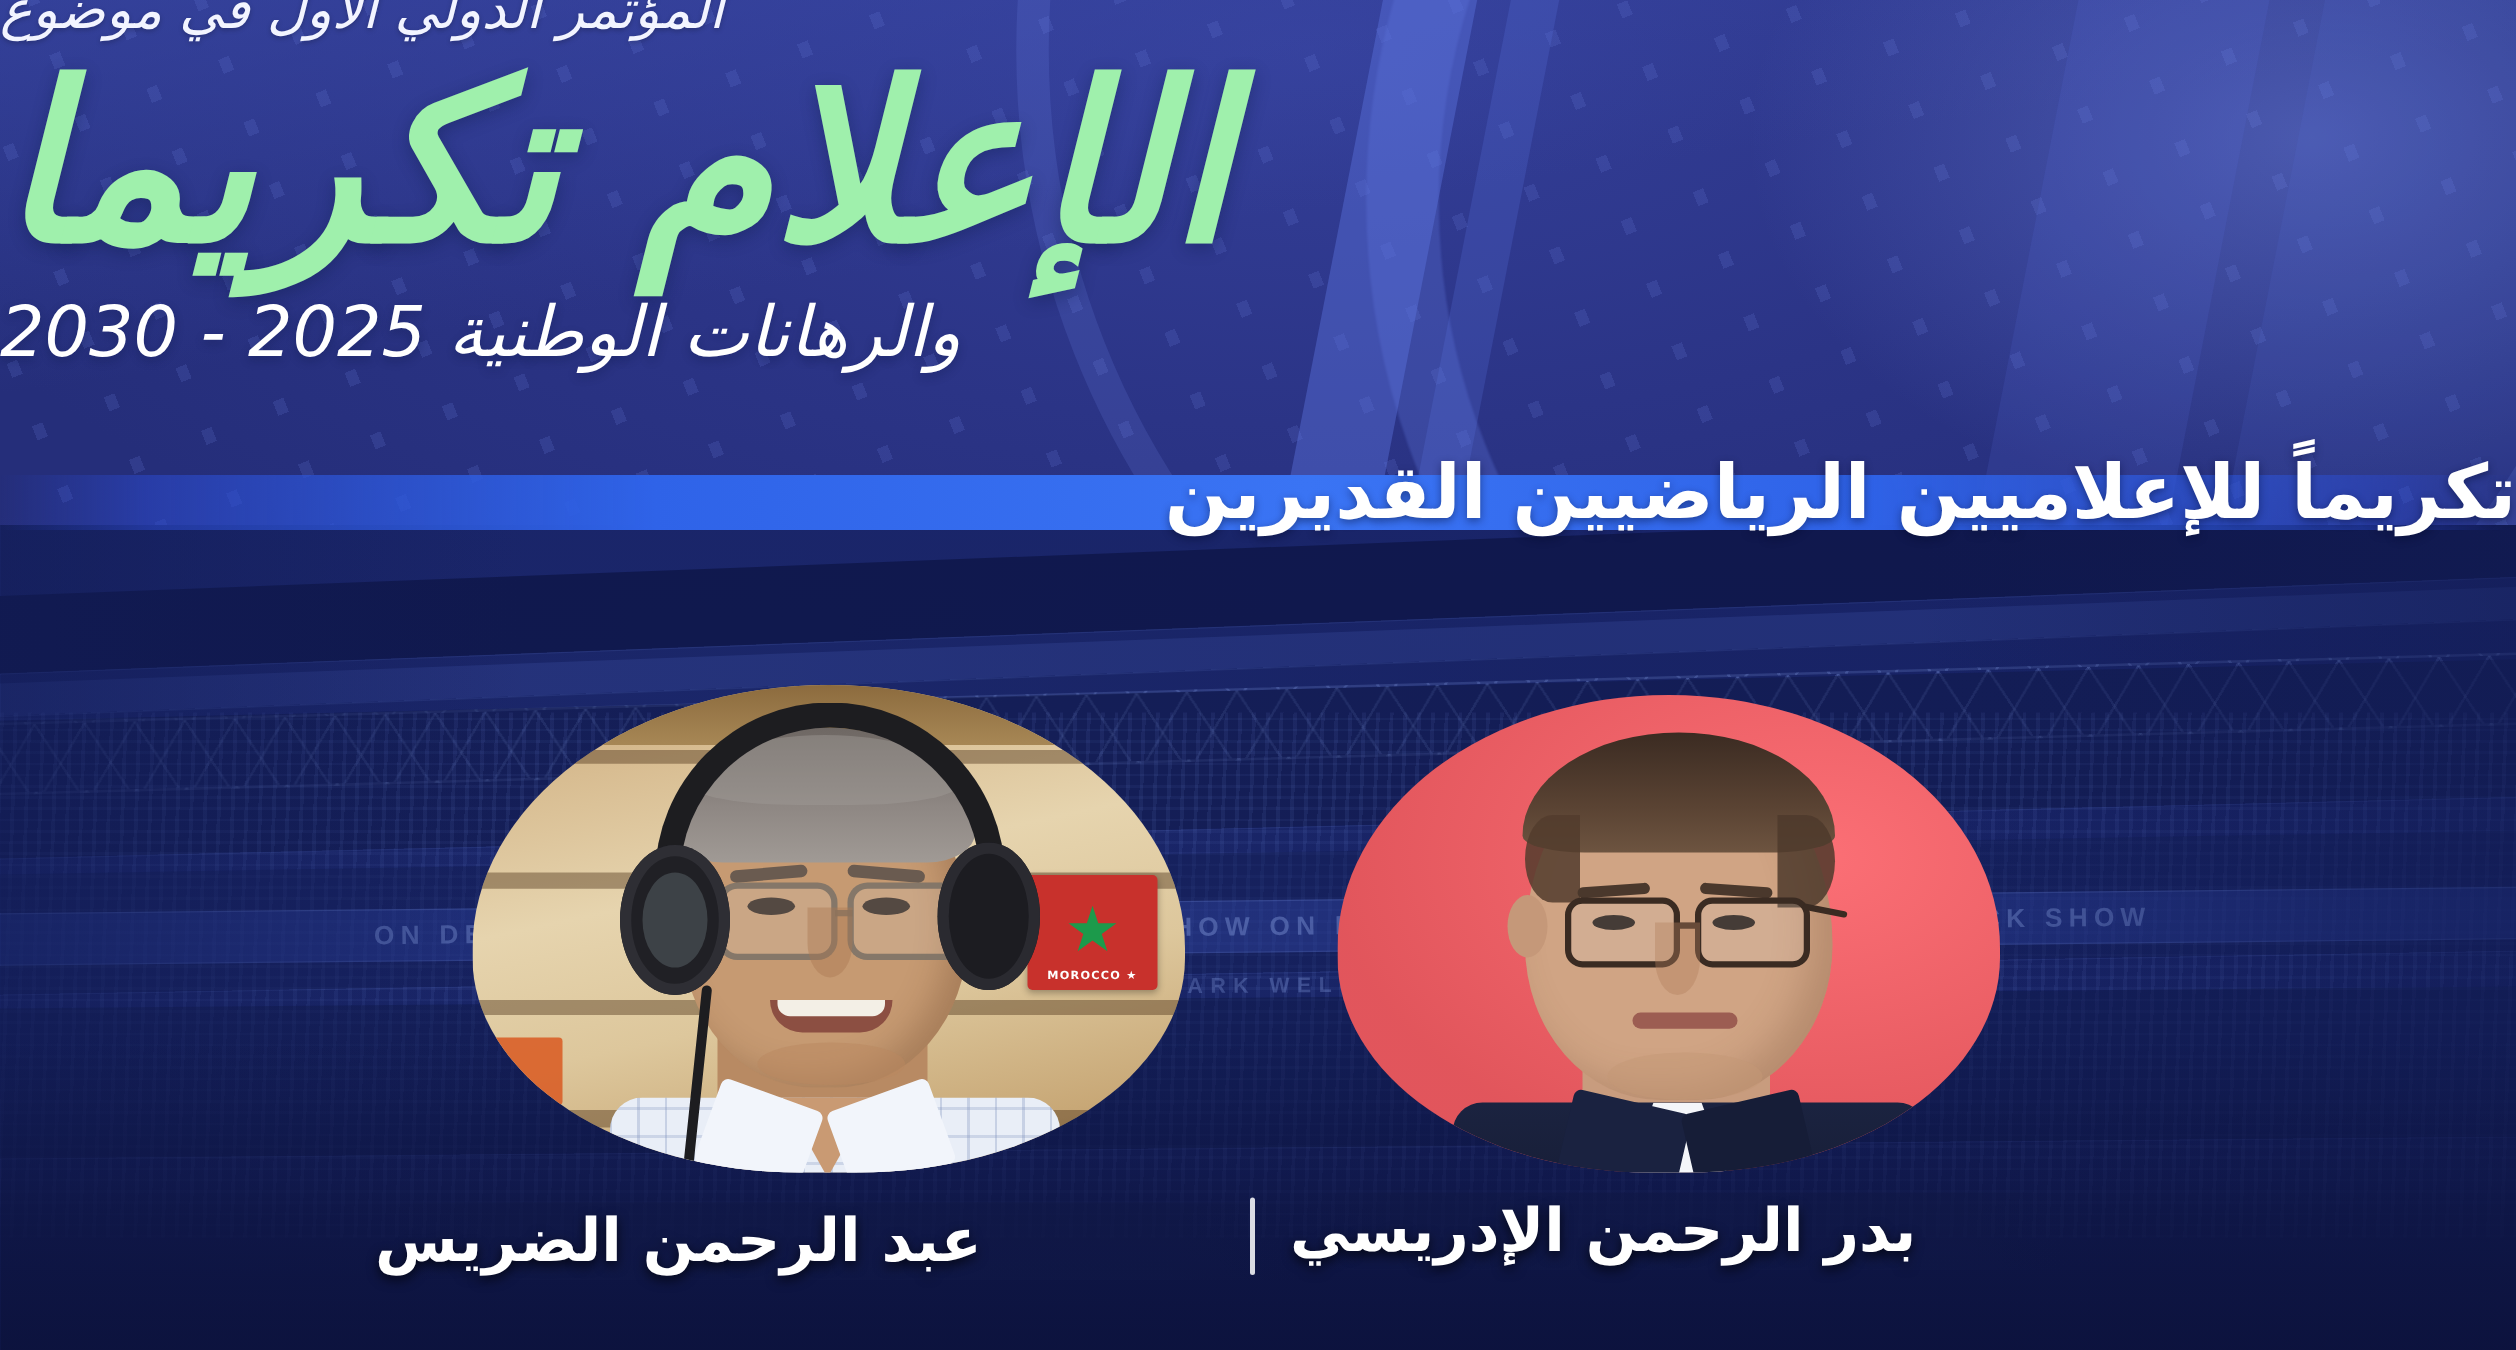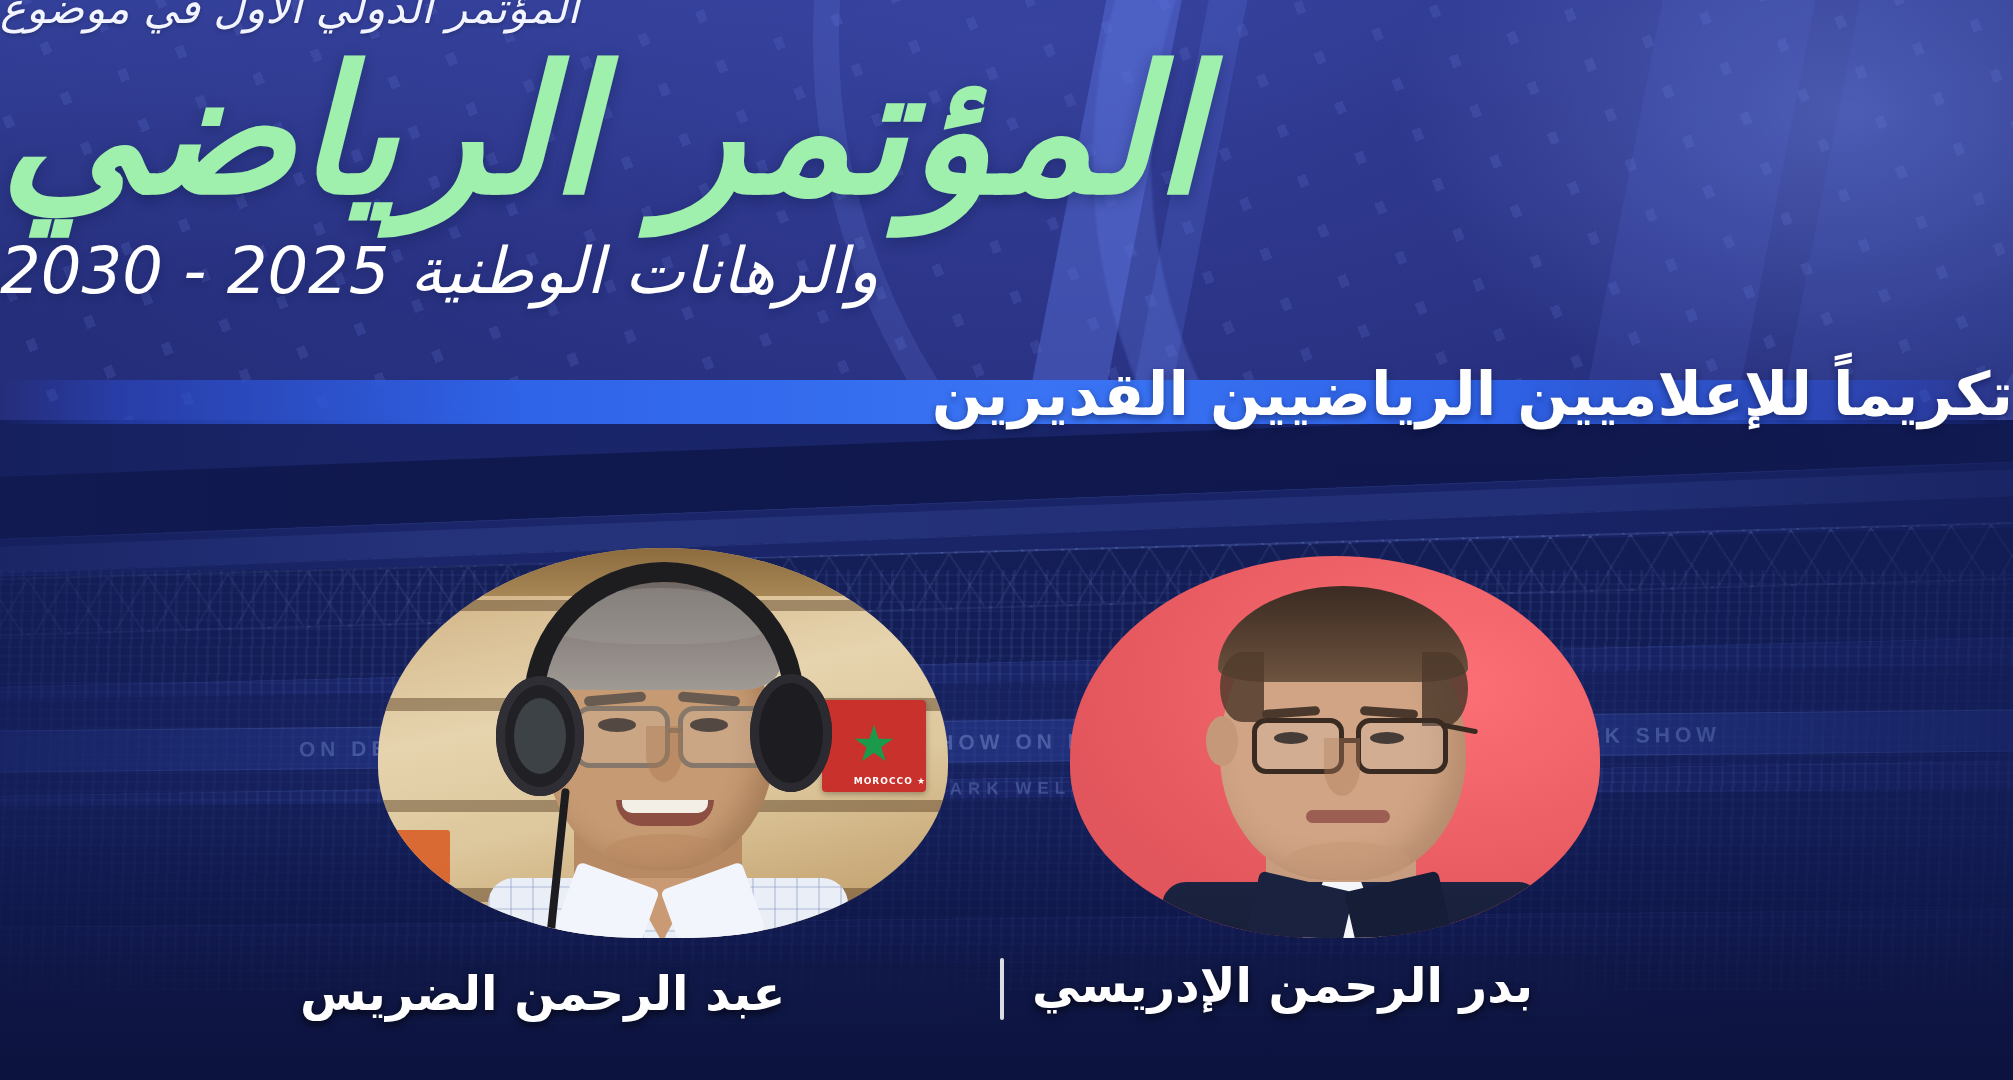--- a/index.html
+++ b/index.html
@@ -73,21 +73,21 @@
     text-shadow:0 2px 4px rgba(0,0,0,.22);
   }
   .line-title{
     position:absolute; left:0; right:0; top:42px;
     font-size:176px; font-weight:700; color:#9ff0ac;
     line-height:1.02; letter-spacing:-2px;
     text-shadow:0 4px 14px rgba(10,20,60,.33);
   }
   .line-sub{
     position:absolute; left:0; right:0; top:238px;
-    font-size:64px; font-weight:400; color:#ffffff;
+    font-size:56px; font-weight:400; color:#ffffff;
     line-height:1.05; letter-spacing:0px;
     text-shadow:0 3px 8px rgba(10,20,60,.30);
   }
 
   
   .hl-band{
     position:absolute; left:0; top:380px; width:2013px; height:44px;
     background:linear-gradient(90deg,
         rgba(40,62,170,0) 0%,
         rgba(44,74,205,.55) 6%,
@@ -196,21 +196,21 @@
   .sh3{ top:252px; height:12px; }
   .sh4{ top:340px; height:14px; }
   .wallpanel{ position:absolute; left:0; top:0; width:100%; height:48px;
               background:linear-gradient(180deg,#8c6b3e,#a78755); }
   .orange-box{ position:absolute; left:14px; top:282px; width:58px; height:54px;
                background:#d9622a; border-radius:3px; opacity:.92; }
   .flag-box{ position:absolute; right:22px; top:152px; width:104px; height:92px;
              background:#c8312c; border-radius:4px; box-shadow:0 2px 6px rgba(0,0,0,.3); }
   .flag-star{ position:absolute; left:50%; top:48%; transform:translate(-50%,-50%);
               font-size:50px; color:#1c9a4b; line-height:1; }
-  .flag-cap{ position:absolute; left:0; right:0; bottom:6px; 
+  .flag-cap{ position:absolute; left:0; right:0; bottom:6px; text-align:center;
              font-size:9px; color:#fff; letter-spacing:1px; font-weight:700; }
 
   
   .L-neck{ position:absolute; left:196px; top:252px; width:168px; height:110px;
            background:#b88a63; border-radius:28px; }
   .L-head{ position:absolute; left:168px; top:46px; width:228px; height:276px;
            background:#c69a72; border-radius:50% 50% 46% 46% / 56% 56% 44% 44%;
            box-shadow:inset -14px -8px 26px rgba(90,55,30,.28); }
   .L-hair{ position:absolute; left:162px; top:34px; width:240px; height:108px;
            background:linear-gradient(180deg,#6e6763 0%,#8e8783 58%,#a09a95 100%);
@@ -438,21 +438,21 @@
     <div class="R-gl R-gl-r"></div>
     <div class="R-gl-bridge"></div>
     <div class="R-gl-arm"></div>
     <div class="R-nose"></div>
     <div class="R-chin"></div>
     <div class="R-mouth"></div>
   </div>
 
   <div class="txt-wrap">
     <div class="line-kicker">المؤتمر الدولي الأول في موضوع</div>
-    <div class="line-title">المؤتمر الرياضي</div>
+    <div class="line-title">الإعلام تكريما</div>
     <div class="line-sub">والرهانات الوطنية 2025 - 2030</div>
   </div>
 
   <div class="hl-band"></div>
   <div class="line-tribute">تكريماً للإعلاميين الرياضيين القديرين</div>
 
   <div class="nameplate" id="name-left">عبد الرحمن الضريس</div>
   <div class="name-div"></div>
   <div class="nameplate" id="name-right">بدر الرحمن الإدريسي</div>
 

